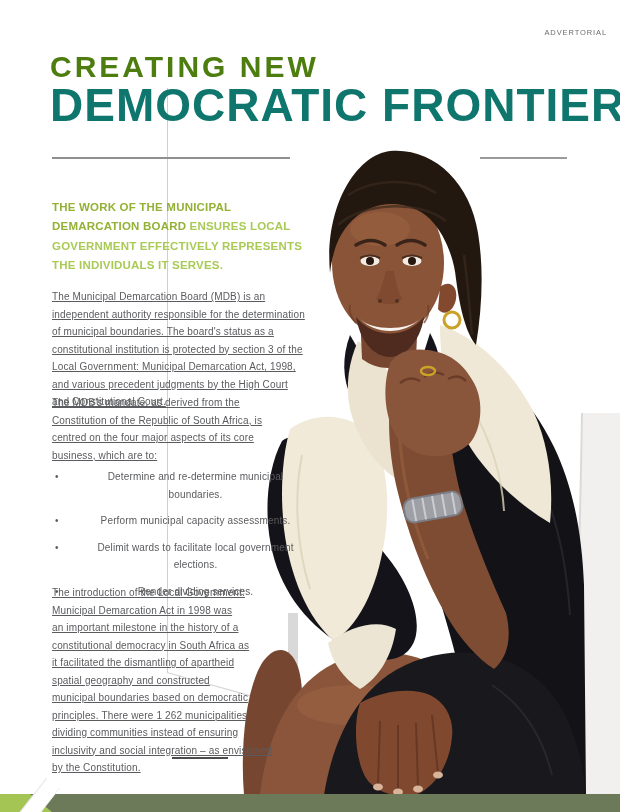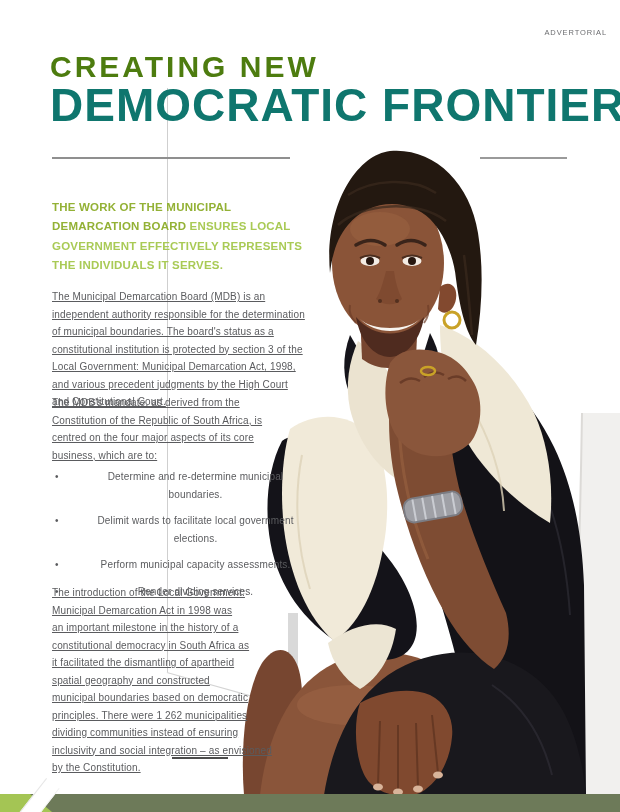--- a/index.html
+++ b/index.html
@@ -76,23 +76,23 @@
 Local Government: Municipal Demarcation Act, 1998,
 and various precedent judgments by the High Court
 and Constitutional Court.</p>
   <p class="bodytext p2">The MDB's mandate, as derived from the
 Constitution of the Republic of South Africa, is
 centred on the four major aspects of its core
 business, which are to:</p>
   <ul class="bullets">
     <li>Determine and re-determine municipal
 boundaries.</li>
+    <li>Perform municipal capacity assessments.</li>
     <li>Delimit wards to facilitate local government
 elections.</li>
-    <li>Perform municipal capacity assessments.</li>
     <li>Render dividing services.</li>
   </ul>
   <p class="bodytext p3">The introduction of the Local Government:
 Municipal Demarcation Act in 1998 was
 an important milestone in the history of a
 constitutional democracy in South Africa as
 it facilitated the dismantling of apartheid
 spatial geography and constructed
 municipal boundaries based on democratic
 principles. There were 1 262 municipalities

